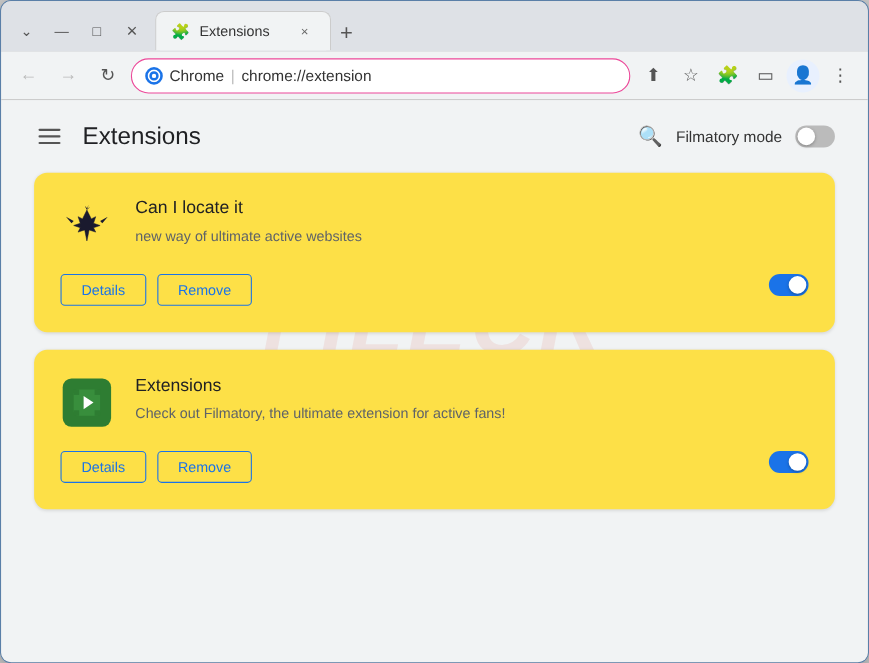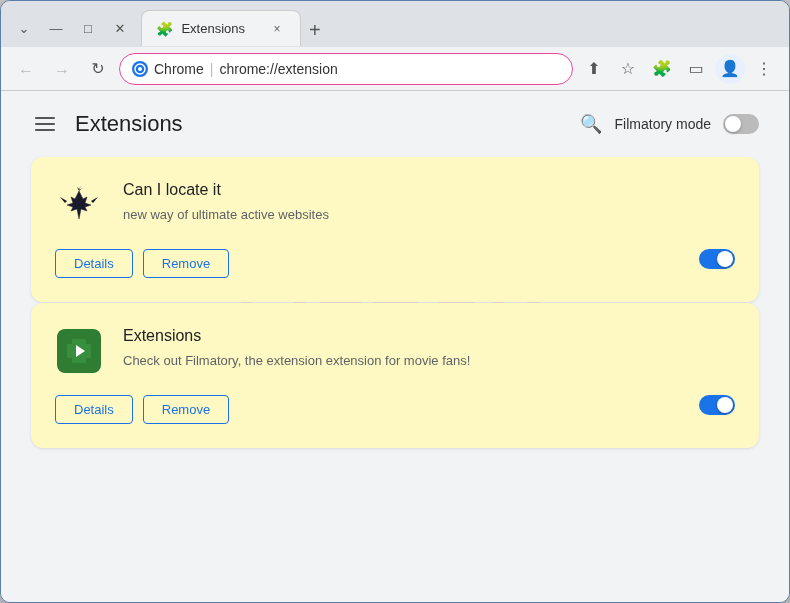--- a/index.html
+++ b/index.html
@@ -277,24 +277,24 @@
       background: white;
       border-radius: 50%;
       transition: transform 0.2s;
       box-shadow: 0 1px 3px rgba(0,0,0,0.3);
     }
 
     .toggle.on .toggle-knob { transform: translateX(16px); }
 
     
     .extension-card {
-      background: #fef9c3;
+      background: #fde047;
       border-radius: 12px;
       padding: 24px;
-      margin-bottom: 1px;
+      margin-bottom: 16px;
       box-shadow: 0 1px 3px rgba(0,0,0,0.1);
       position: relative;
     }
 
     .card-top {
       display: flex;
       align-items: flex-start;
       gap: 20px;
       margin-bottom: 20px;
     }
@@ -473,21 +473,21 @@
                 <rect x="2" y="2" width="5" height="5" fill="#2e7d32"></rect>
                 <rect x="21" y="2" width="5" height="5" fill="#2e7d32"></rect>
                 <rect x="2" y="21" width="5" height="5" fill="#2e7d32"></rect>
                 <rect x="21" y="21" width="5" height="5" fill="#2e7d32"></rect>
                 <polygon points="11,8 11,20 20,14" fill="white"></polygon>
               </svg>
             </div>
           </div>
           <div class="ext-info">
             <div class="ext-name">Extensions</div>
-            <div class="ext-desc">Check out Filmatory, the extension extension for movie fans!</div>
+            <div class="ext-desc">Check out Filmatory, the ultimate extension for active fans!</div>
           </div>
         </div>
         <div class="card-bottom">
           <div class="card-buttons">
             <button class="card-btn">Details</button>
             <button class="card-btn">Remove</button>
           </div>
           <div class="toggle on">
             <div class="toggle-knob"></div>
           </div>

